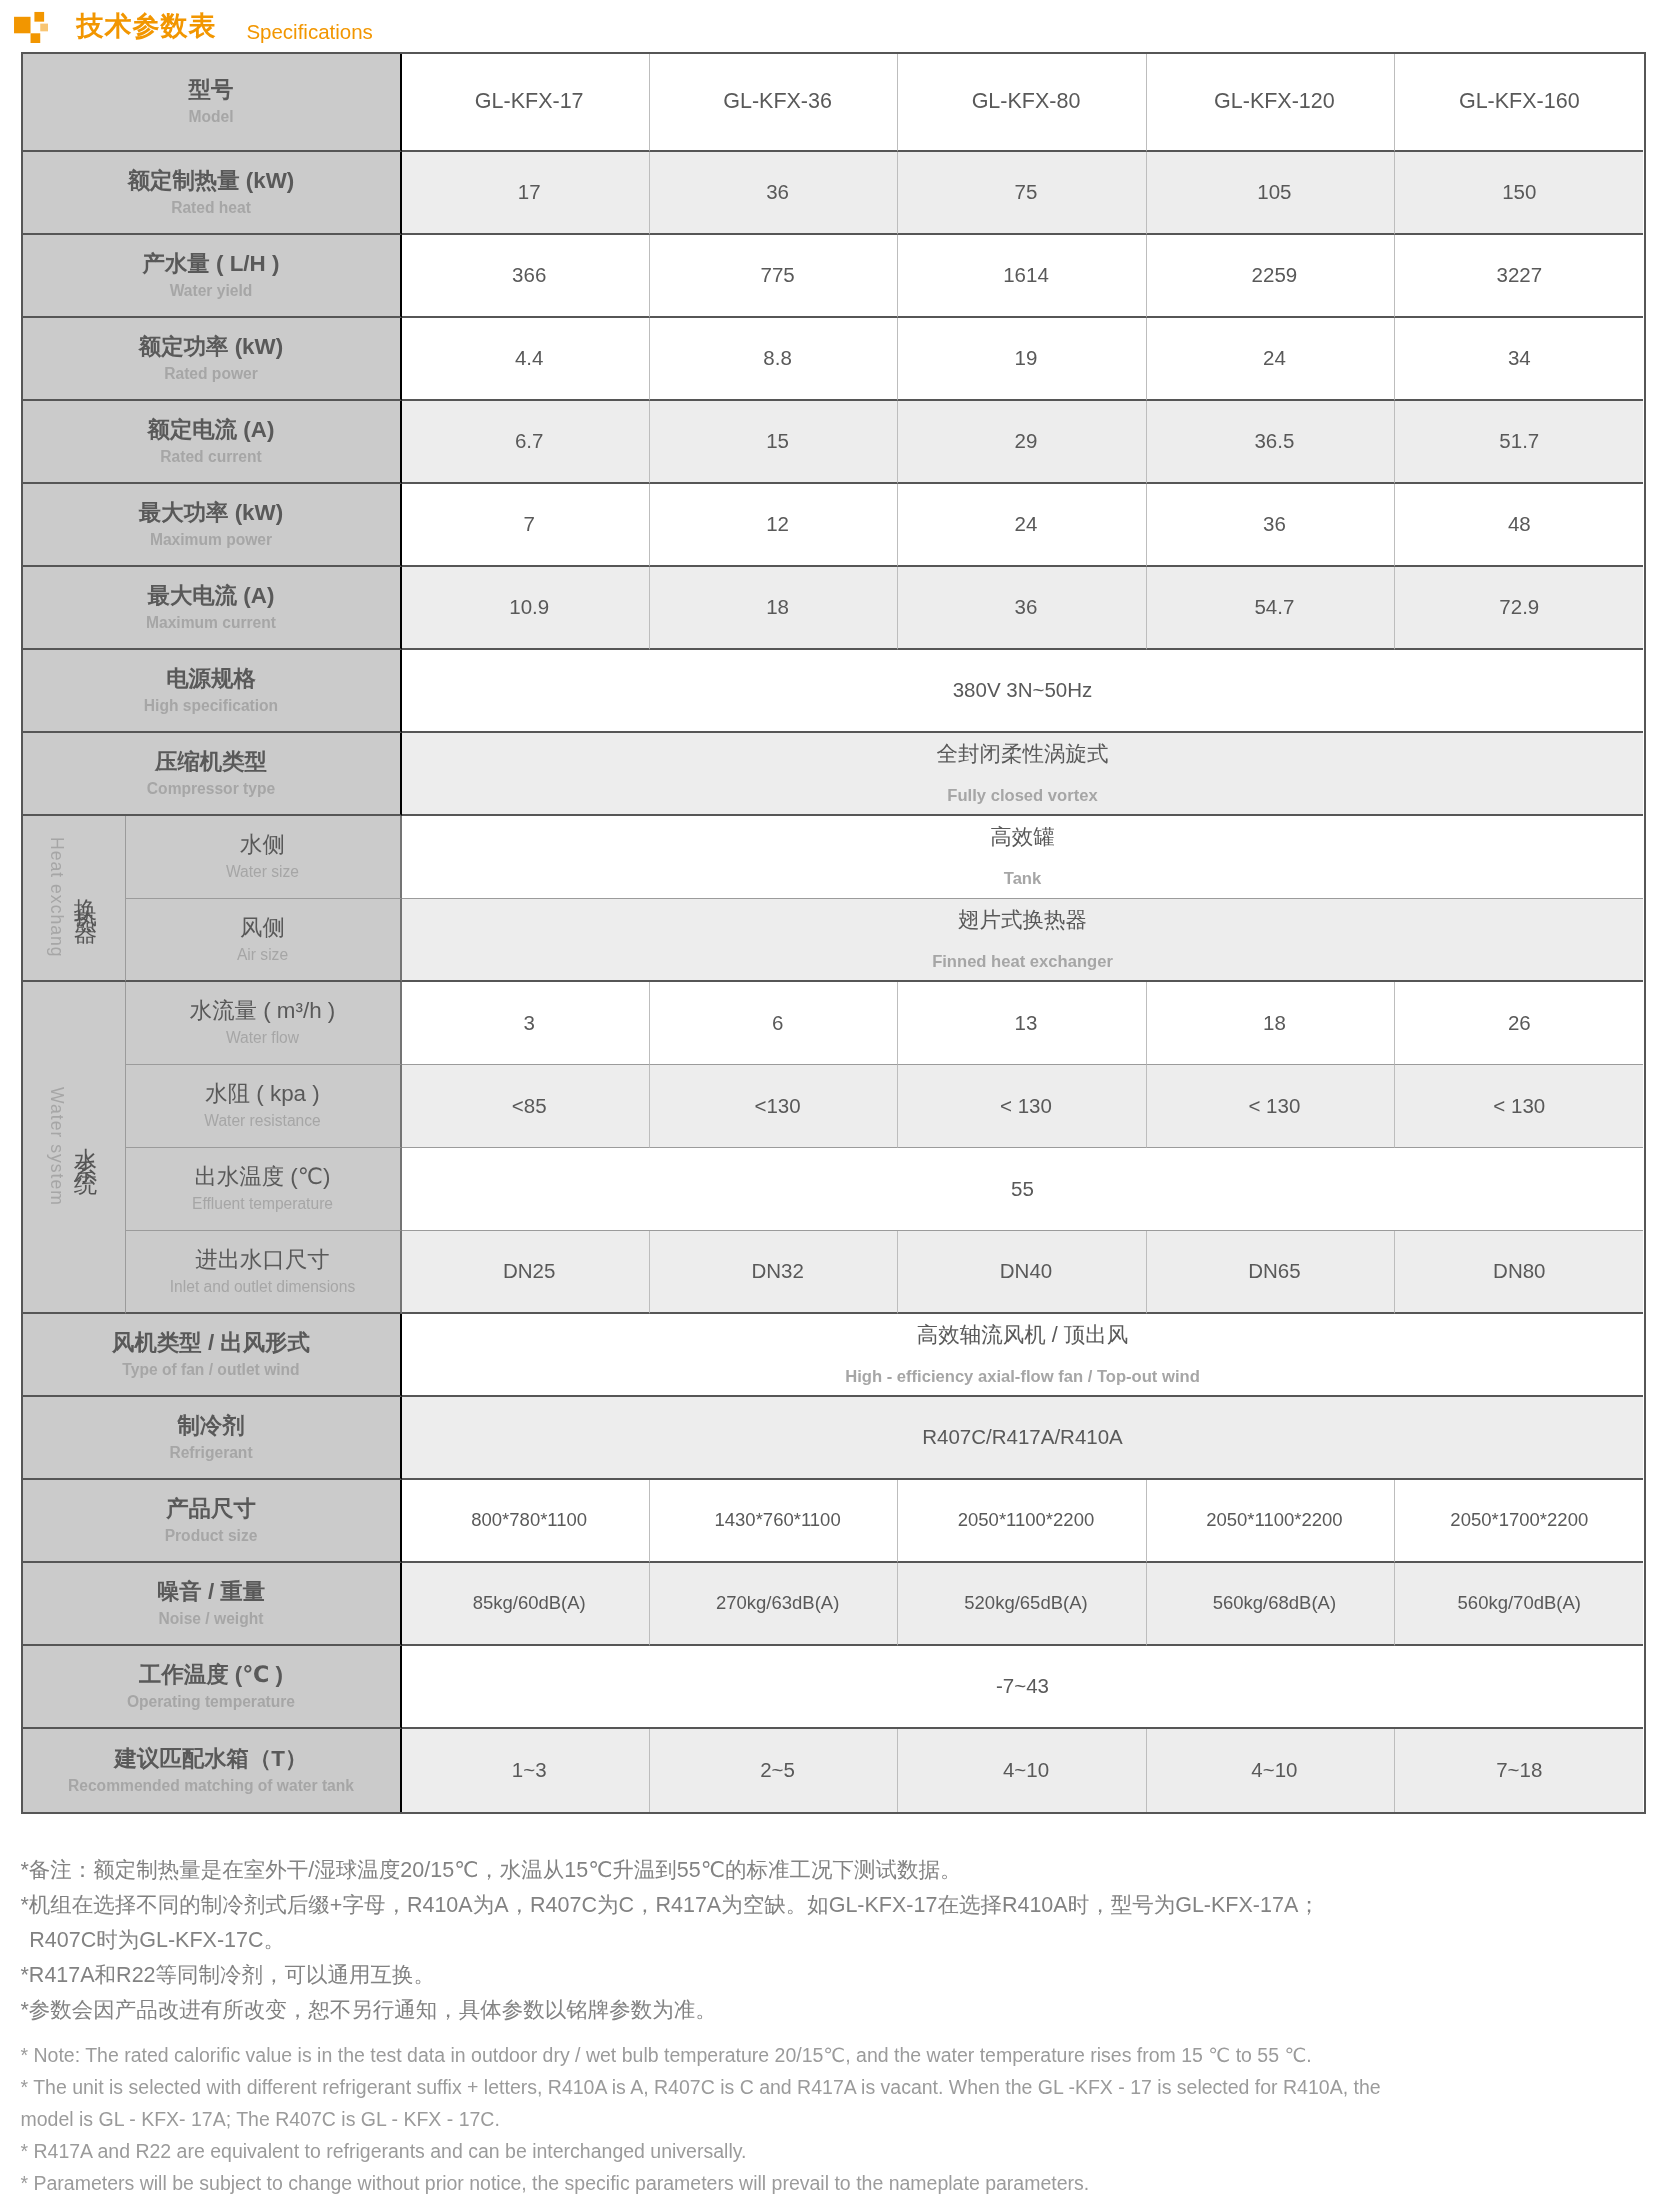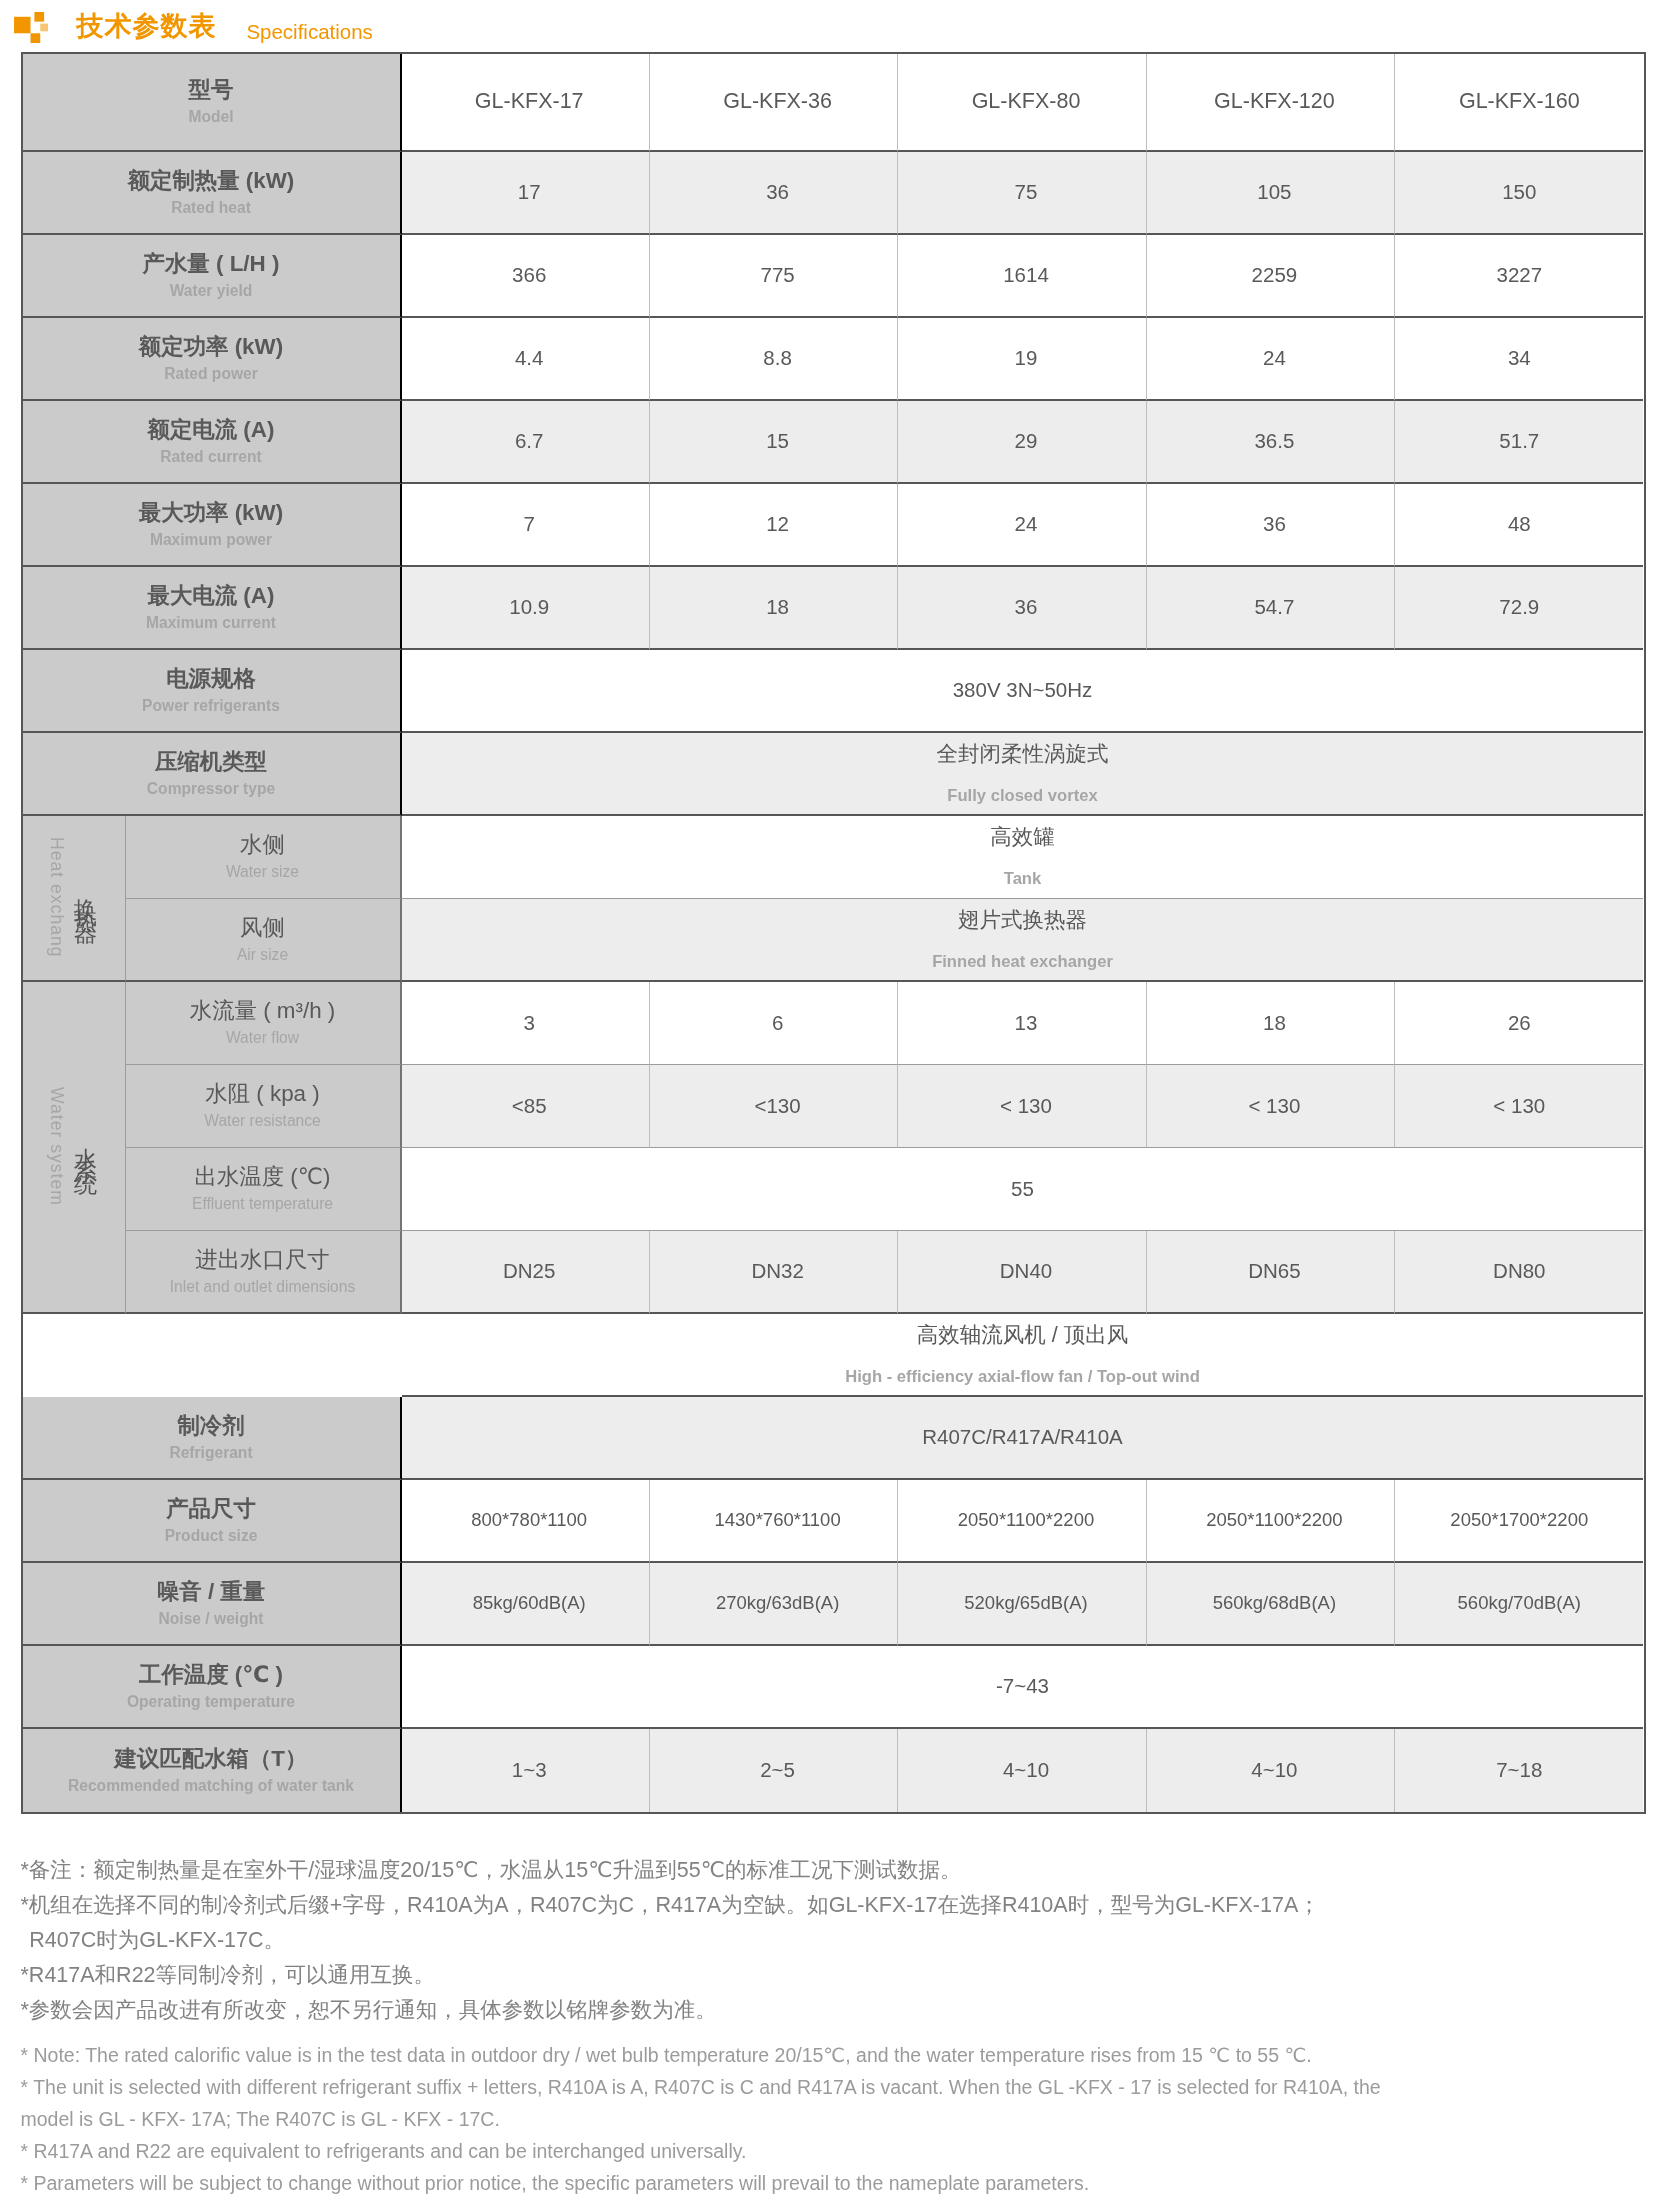--- a/index.html
+++ b/index.html
@@ -203,21 +203,21 @@
     </div>
   <div class="cell bd vr shade">
       <span class="val">54.7</span>
     </div>
   <div class="cell bd shade">
       <span class="val">72.9</span>
     </div>
 
   <div class="cell lab bd">
     <span class="cn">电源规格</span>
-      <span class="en">Power refrigerants</span>
+      <span class="en">High specification</span>
   </div>
   <div class="cell m bd">
     <span class="val">380V 3N~50Hz</span>
   </div>
 
   <div class="cell lab bd">
     <span class="cn">压缩机类型</span>
       <span class="en">Compressor type</span>
   </div>
   <div class="cell m bd shade">
@@ -311,20 +311,24 @@
   <div class="cell bd vr shade">
       <span class="val">DN40</span>
     </div>
   <div class="cell bd vr shade">
       <span class="val">DN65</span>
     </div>
   <div class="cell bd shade">
       <span class="val">DN80</span>
     </div>
 
+  <div class="cell lab bd">
+    <span class="cn">风机类型 / 出风形式</span>
+      <span class="en">Type of fan / outlet wind</span>
+  </div>
   <div class="cell m bd">
     <span class="vcn">高效轴流风机 / 顶出风</span>
     <span class="ven">High - efficiency axial-flow fan / Top-out wind</span>
   </div>
 
   <div class="cell lab bd">
     <span class="cn">制冷剂</span>
       <span class="en">Refrigerant</span>
   </div>
   <div class="cell m bd shade">

